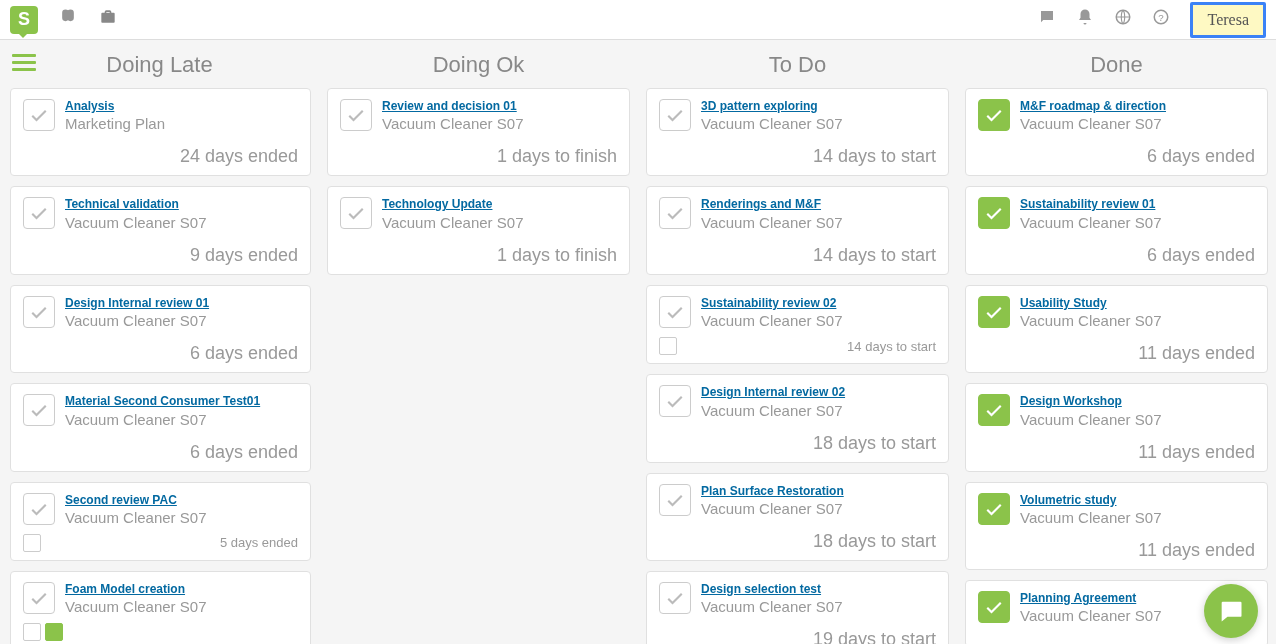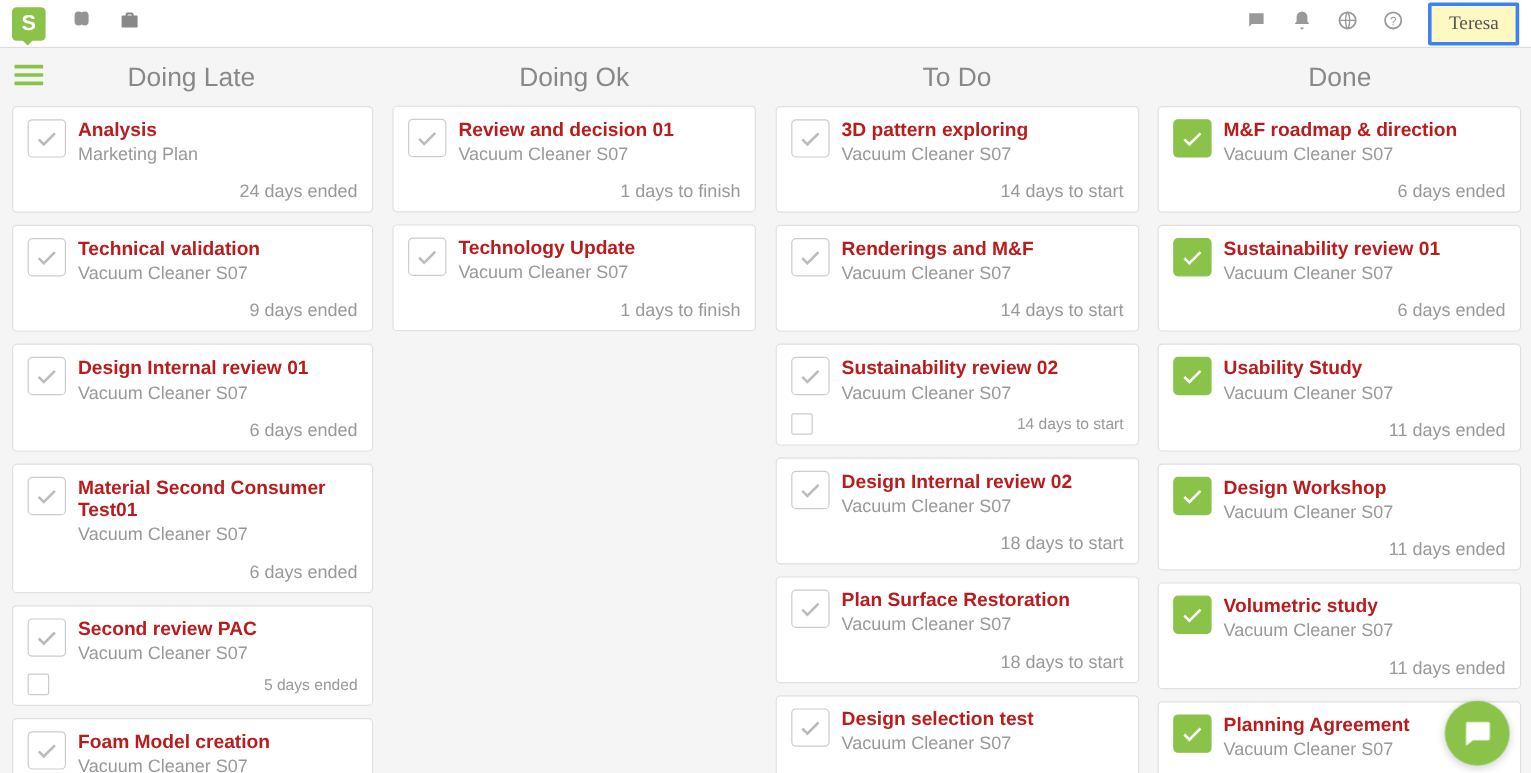--- a/index.html
+++ b/index.html
@@ -32,23 +32,23 @@
 
 
 .card { background: #fff; border: 1px solid #e0e0e0; border-radius: 4px; margin-bottom: 10px; padding: 10px 12px 8px; position: relative; }
 .card-head { display: flex; gap: 10px; }
 .check { width: 32px; height: 32px; border: 1px solid #ccc; border-radius: 4px; display: flex; align-items: center; justify-content: center; flex-shrink: 0; cursor: pointer; }
 .check svg { width: 20px; height: 20px; }
 .check.unchecked svg path { fill: #bbb; }
 .check.done { background: #8bc34a; border-color: #8bc34a; }
 .check.done svg path { fill: #fff; }
 .card-text { flex: 1; min-width: 0; }
-.card-title { font-size: 16px; font-weight: 600; color: #b91c1c; line-height: 1.2; }
+.card-title { font-size: 12px; font-weight: 600; color: #0369a1; line-height: 1.2; text-decoration: underline; }
 .card-proj { font-size: 15px; color: #999; margin-top: 2px; }
-.card-foot { text-align: right; font-size: 15px; color: #999; margin-top: 14px; }
+.card-foot { text-align: right; font-size: 18px; color: #999; margin-top: 14px; }
 .tags { display: flex; gap: 4px; margin-top: 8px; }
 .tag { width: 18px; height: 18px; border: 1px solid #ccc; border-radius: 2px; }
 .tag.green { background: #8bc34a; border-color: #8bc34a; }
 .card-foot-row { display: flex; justify-content: space-between; align-items: center; margin-top: 8px; }
 .card-foot-row .tags { margin-top: 0; }
 .card-foot-row .foot-text { font-size: 13px; color: #999; }
 
 
 .chat-fab { position: absolute; right: 18px; bottom: 6px; width: 54px; height: 54px; background: #8bc34a; border-radius: 50%; display: flex; align-items: center; justify-content: center; cursor: pointer; box-shadow: 0 2px 8px rgba(0,0,0,0.2); }
 .chat-fab svg { width: 28px; height: 28px; fill: #fff; }

